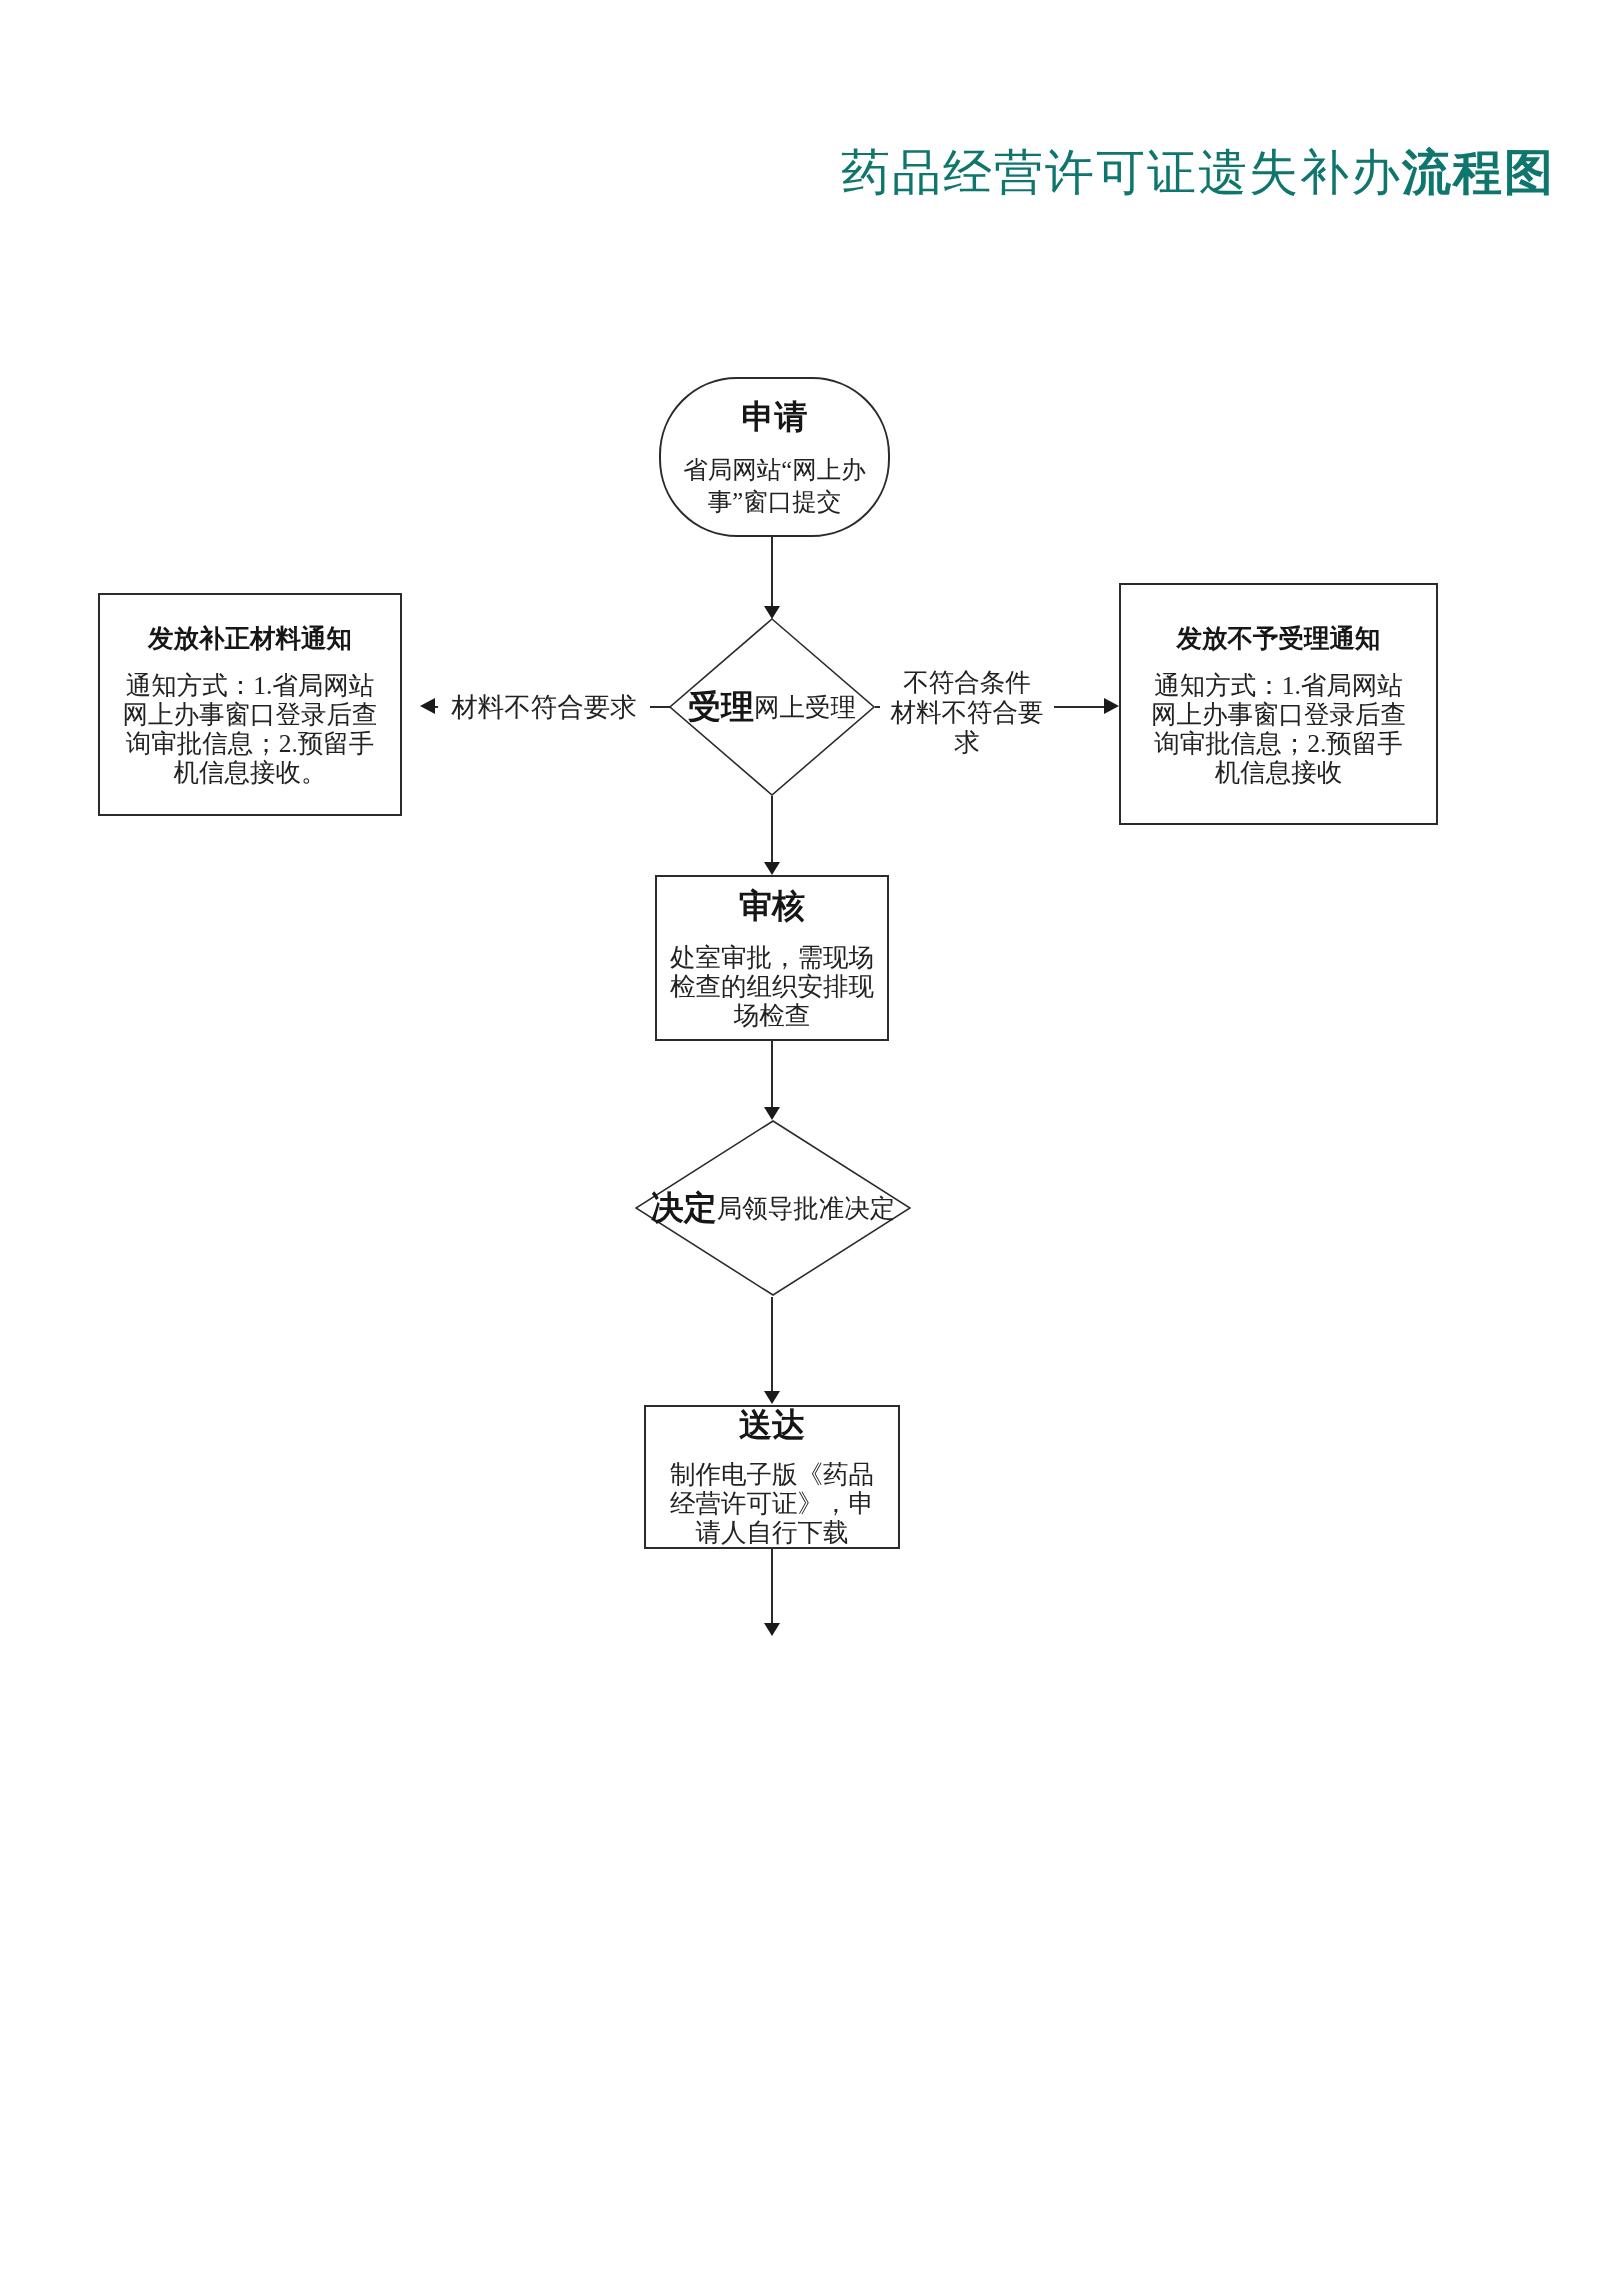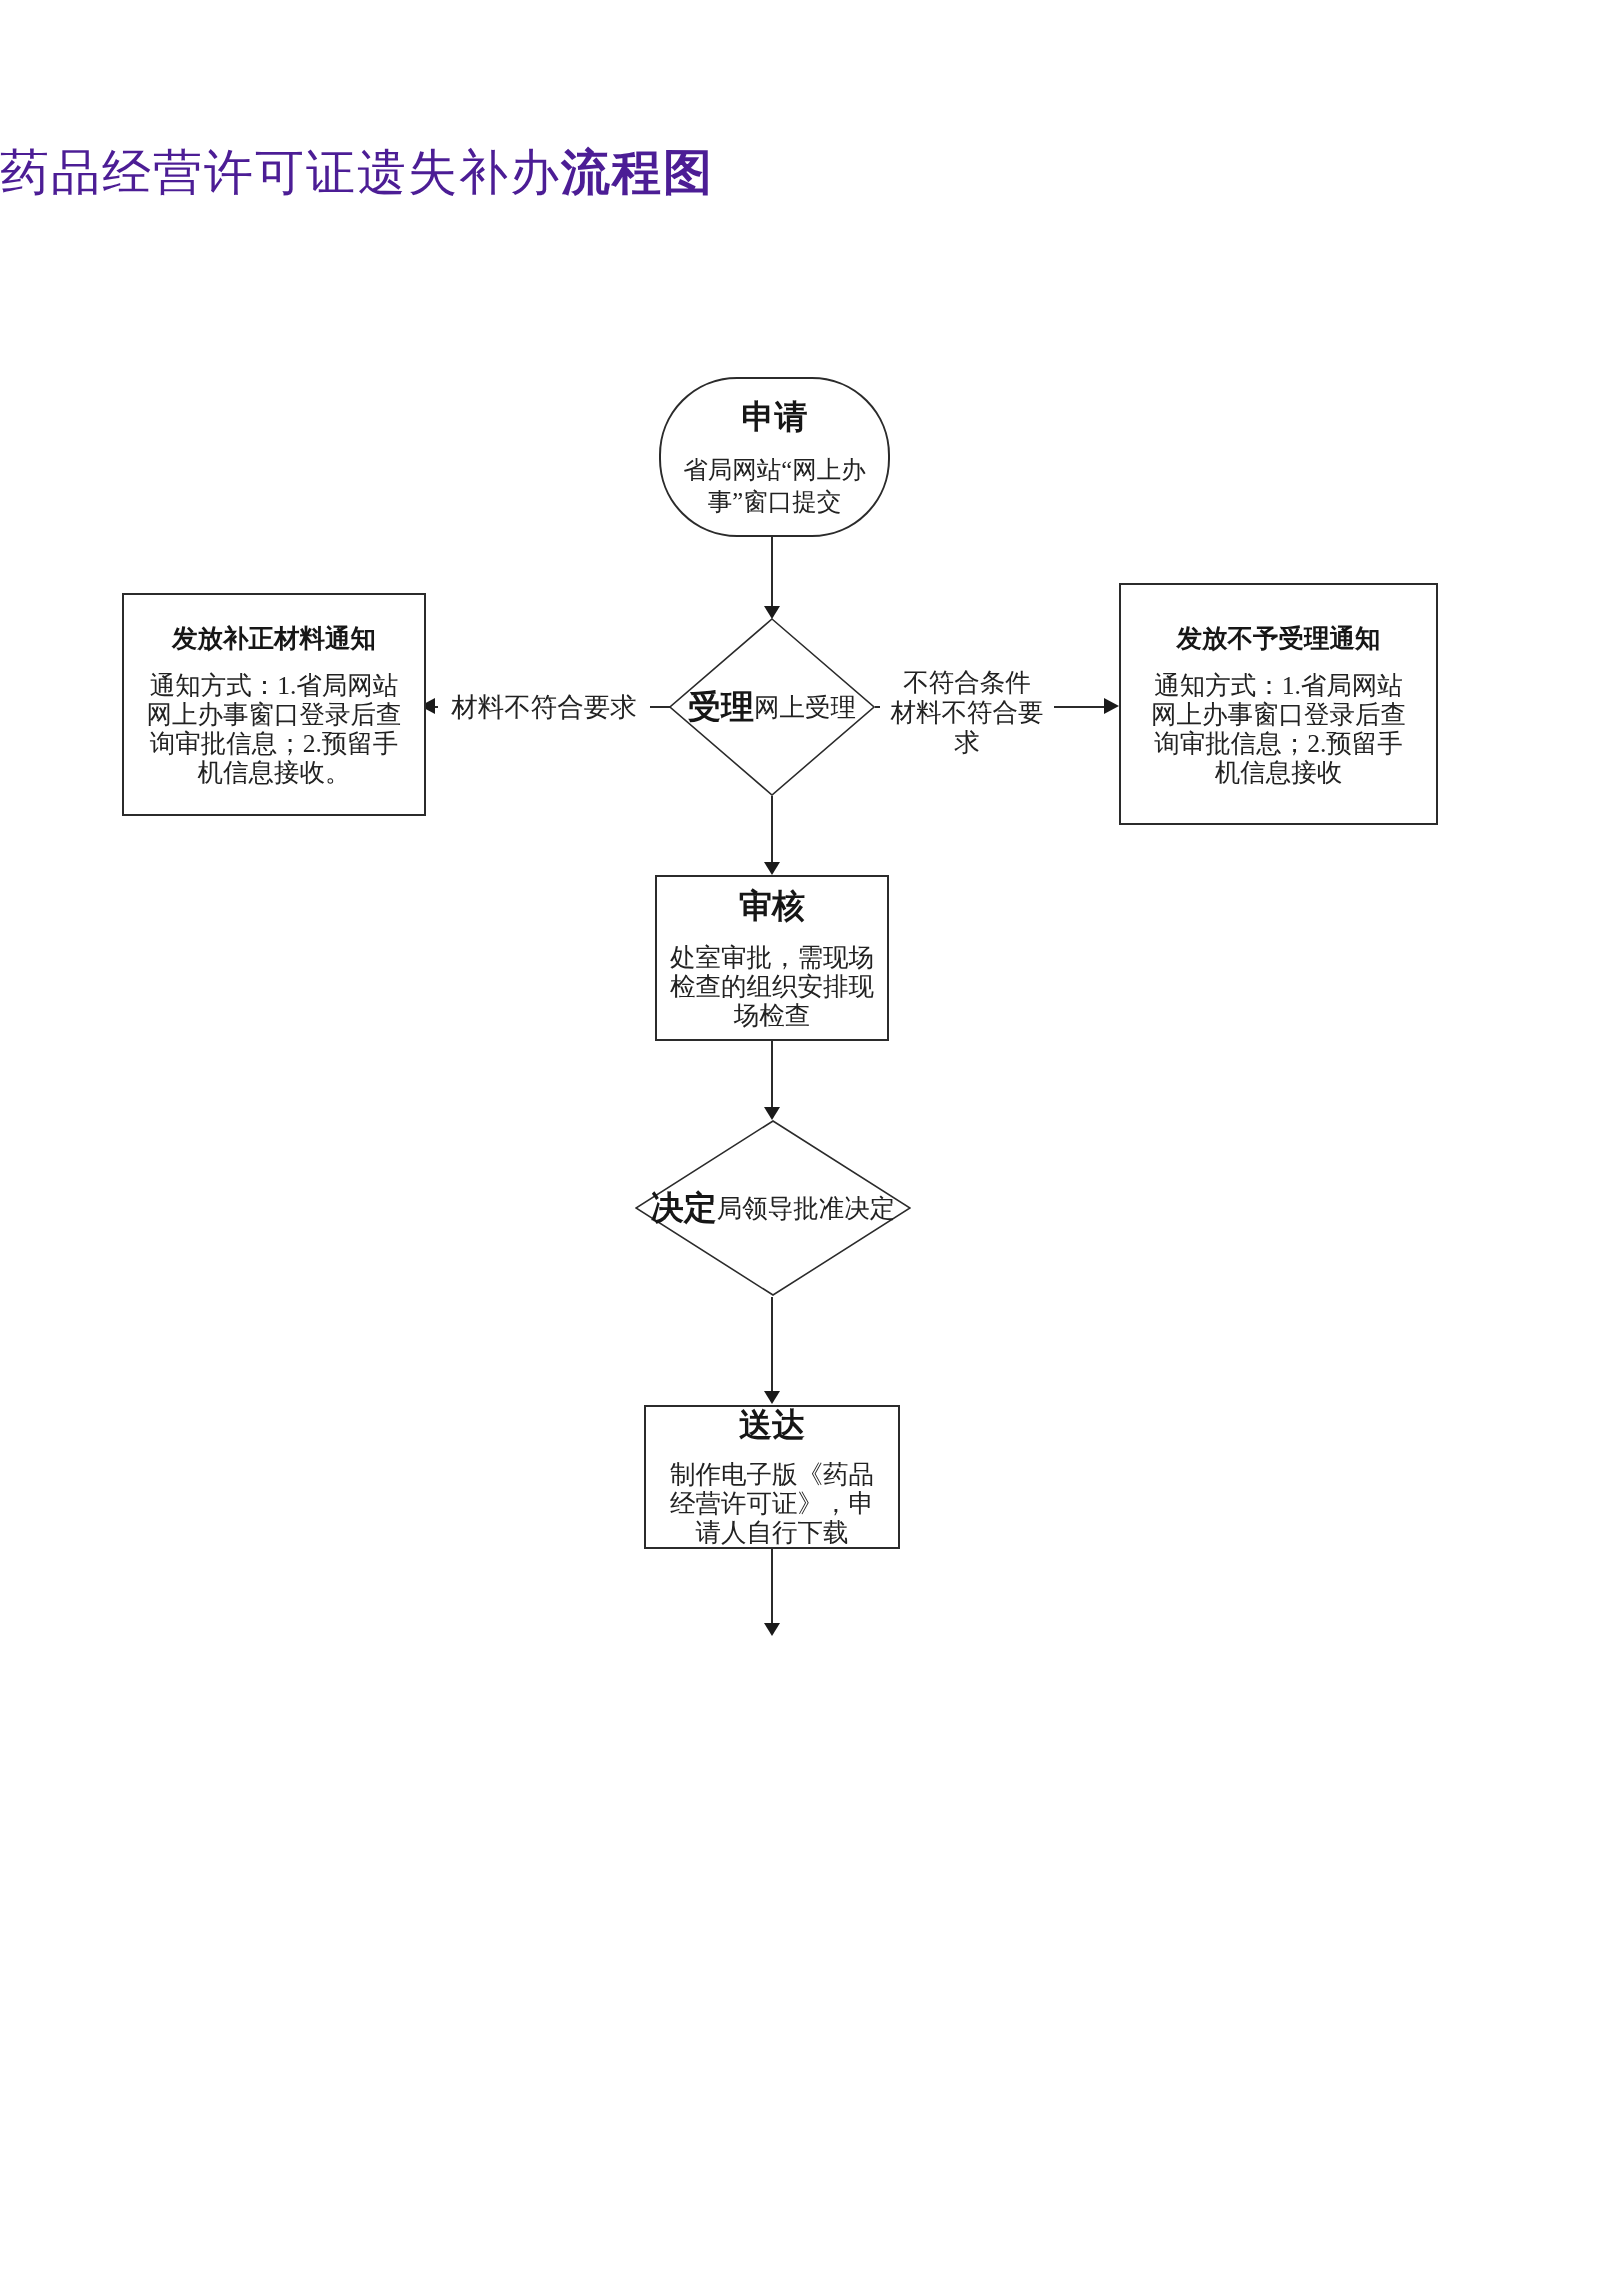--- a/index.html
+++ b/index.html
@@ -9,24 +9,24 @@
     height:2293px;
     background:#ffffff;
     font-family:"Liberation Serif","DejaVu Serif",serif;
     color:#1a1a1a;
     overflow:hidden;
   }
   .abs{position:absolute;}
   
   .main-title{
     left:0; top:143; width:1555px; top:140px;
-    text-align:left;
+    text-align:right;
     font-size:49px;
     letter-spacing:2px;
-    color:#4c1d95;
+    color:#0f766e;
     white-space:nowrap;
   }
   .main-title .bold{font-weight:bold;}
   
   .shape{
     box-sizing:border-box;
     background:#ffffff;
     border:2px solid #2b2b2b;
     display:flex;
     flex-direction:column;
@@ -112,21 +112,21 @@
     <div class="diamond-text">
       <div class="node-title">受理</div>
       <div class="body-text">网上受理</div>
     </div>
   </div>
 
   <div class="abs hline" style="left:435px;top:706px;width:235px;"></div>
   <div class="abs arrow-left" style="left:420px;top:698px;"></div>
   <div class="abs edge-label" style="left:438px;top:692px;width:212px;font-size:26.5px;">材料不符合要求</div>
 
-  <div class="abs shape" style="left:122px;top:593px;width:304px;height:223px;padding:0 18.6px;">
+  <div class="abs shape" style="left:98px;top:593px;width:304px;height:223px;padding:0 18.6px;">
     <div class="box-title">发放补正材料通知</div>
     <div class="body-text">通知方式：1.省局网站网上办事窗口登录后查询审批信息；2.预留手机信息接收。</div>
   </div>
 
   <div class="abs hline" style="left:875px;top:706px;width:230px;"></div>
   <div class="abs arrow-right" style="left:1104px;top:698px;"></div>
   <div class="abs edge-label" style="left:880px;top:668px;width:174px;">
     <div>不符合条件</div>
     <div>材料不符合要求</div>
   </div>

